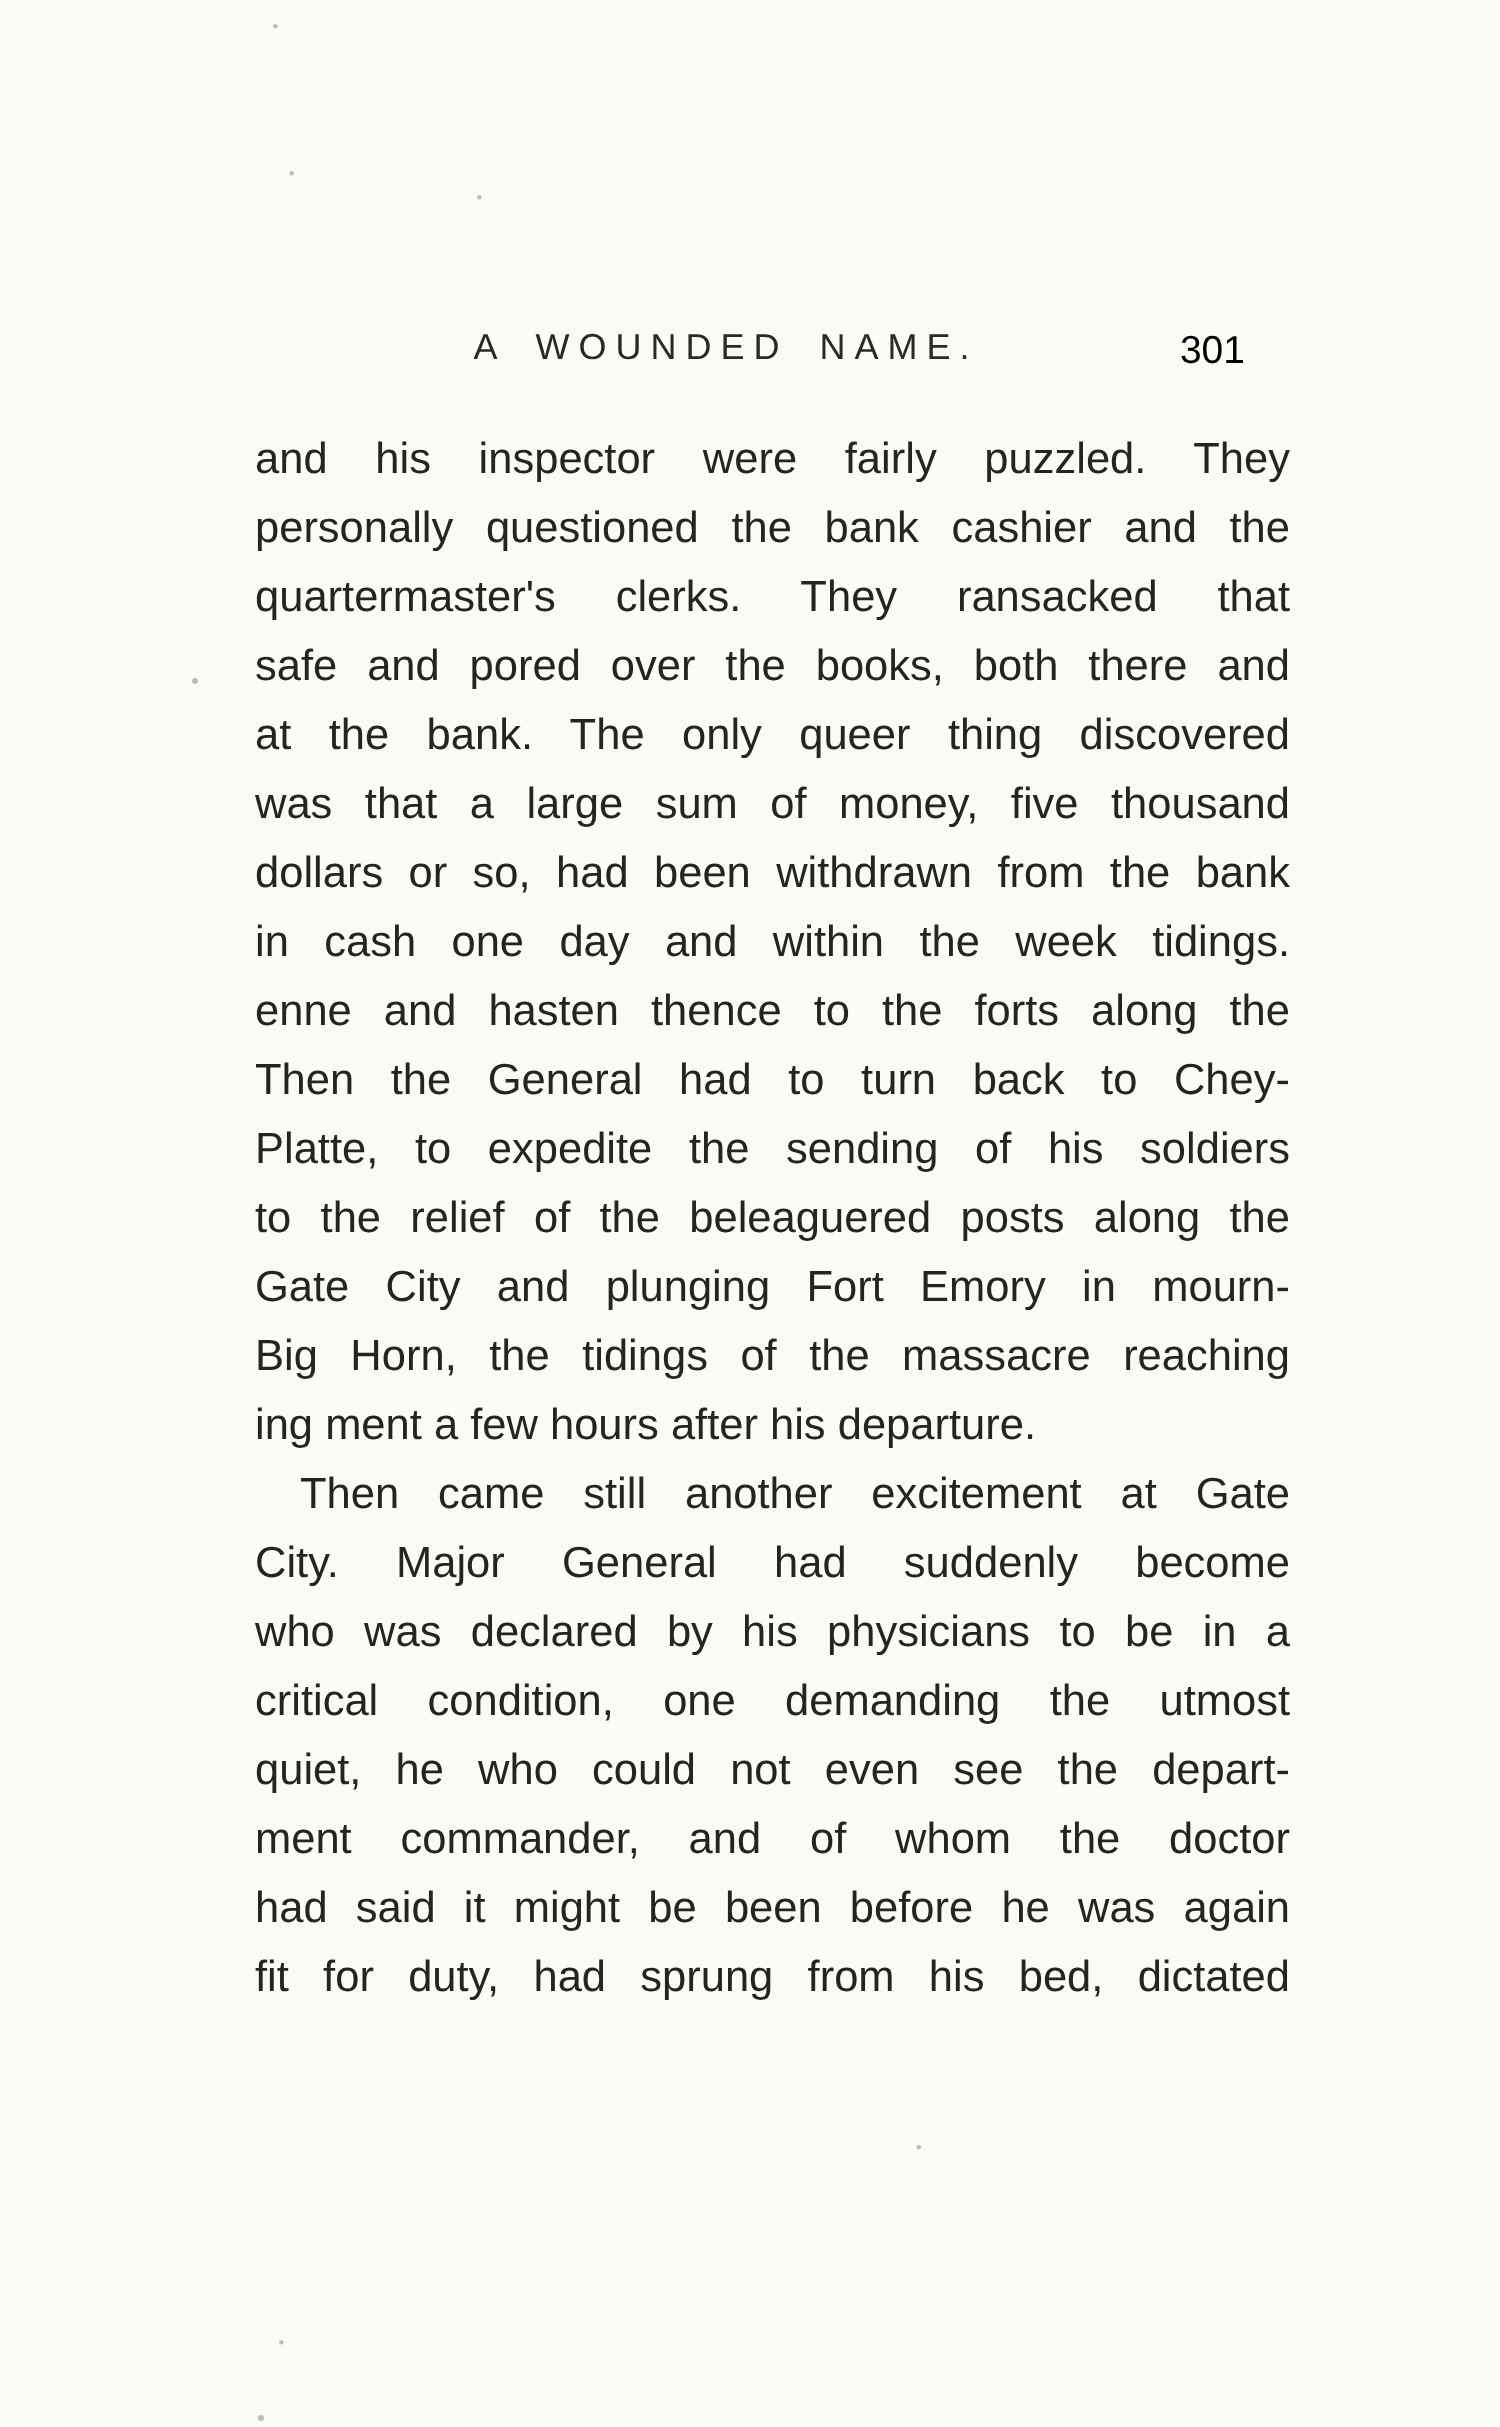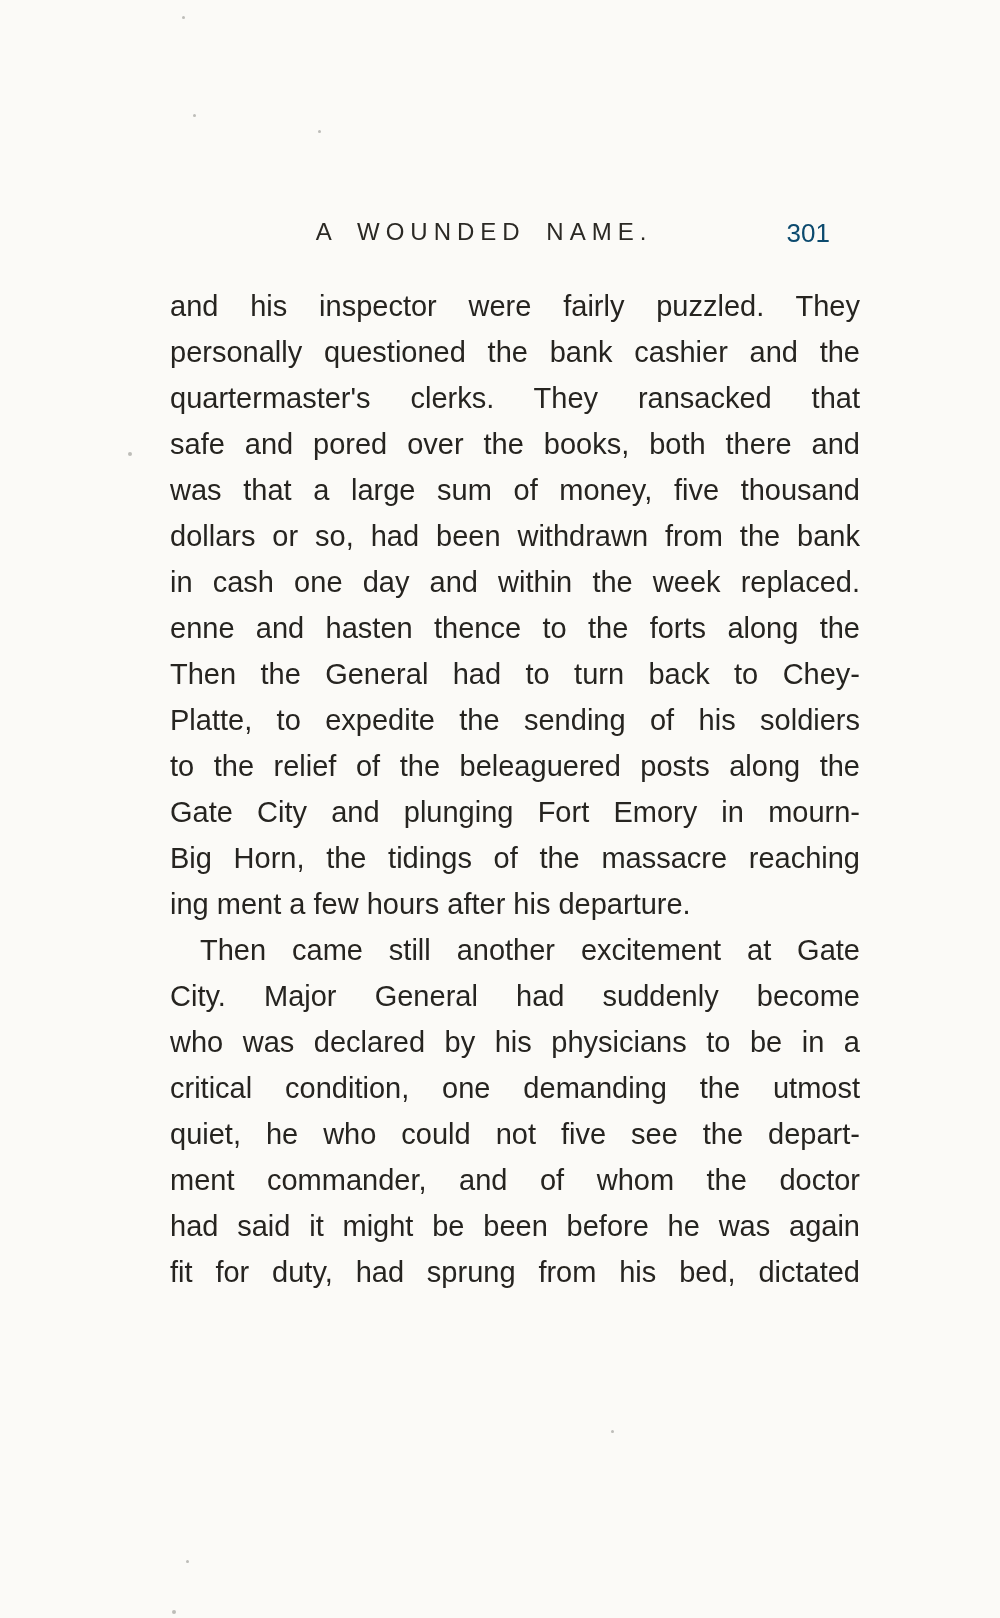--- a/index.html
+++ b/index.html
@@ -33,21 +33,21 @@
     letter-spacing: 6px;
     word-spacing: 8px;
     color: #2b2924;
     white-space: nowrap;
   }
   .page-number {
     position: absolute;
     right: 28px;
     top: 0;
     font-size: 26px;
-    color: #0c4a6e;
+    color: #000000;
   }
   .body-text {
     position: absolute;
     top: 283px;
     left: 170px;
     width: 690px;
     font-size: 29px;
     line-height: 46px;
   }
   .paragraph {
@@ -82,37 +82,38 @@
     <span class="running-title">A WOUNDED NAME.</span>
     <span class="page-number">301</span>
   </div>
 
   <div class="body-text" id="body-text">
       <div class="paragraph">
         <div class="line">and his inspector were fairly puzzled. They</div>
         <div class="line">personally questioned the bank cashier and the</div>
         <div class="line">quartermaster's clerks. They ransacked that</div>
         <div class="line">safe and pored over the books, both there and</div>
+        <div class="line">at the bank. The only queer thing discovered</div>
         <div class="line">was that a large sum of money, five thousand</div>
         <div class="line">dollars or so, had been withdrawn from the bank</div>
-        <div class="line">in cash one day and within the week replaced.</div>
+        <div class="line">in cash one day and within the week tidings.</div>
         <div class="line">enne and hasten thence to the forts along the</div>
         <div class="line">Then the General had to turn back to Chey-</div>
         <div class="line">Platte, to expedite the sending of his soldiers</div>
         <div class="line">to the relief of the beleaguered posts along the</div>
         <div class="line">Gate City and plunging Fort Emory in mourn-</div>
         <div class="line">Big Horn, the tidings of the massacre reaching</div>
         <div class="line no-justify">ing ment a few hours after his departure.</div>
       </div>
       <div class="paragraph">
         <div class="line indent">Then came still another excitement at Gate</div>
         <div class="line">City. Major General had suddenly become</div>
         <div class="line">who was declared by his physicians to be in a</div>
         <div class="line">critical condition, one demanding the utmost</div>
-        <div class="line">quiet, he who could not five see the depart-</div>
+        <div class="line">quiet, he who could not even see the depart-</div>
         <div class="line">ment commander, and of whom the doctor</div>
         <div class="line">had said it might be been before he was again</div>
         <div class="line">fit for duty, had sprung from his bed, dictated</div>
       </div>
     </div>
 
   <div id="specks">
       <span class="speck" style="left: 182px; top: 16px; width: 3px; height: 3px;"></span>
       <span class="speck" style="left: 193px; top: 114px; width: 3px; height: 3px;"></span>
       <span class="speck" style="left: 318px; top: 130px; width: 3px; height: 3px;"></span>

